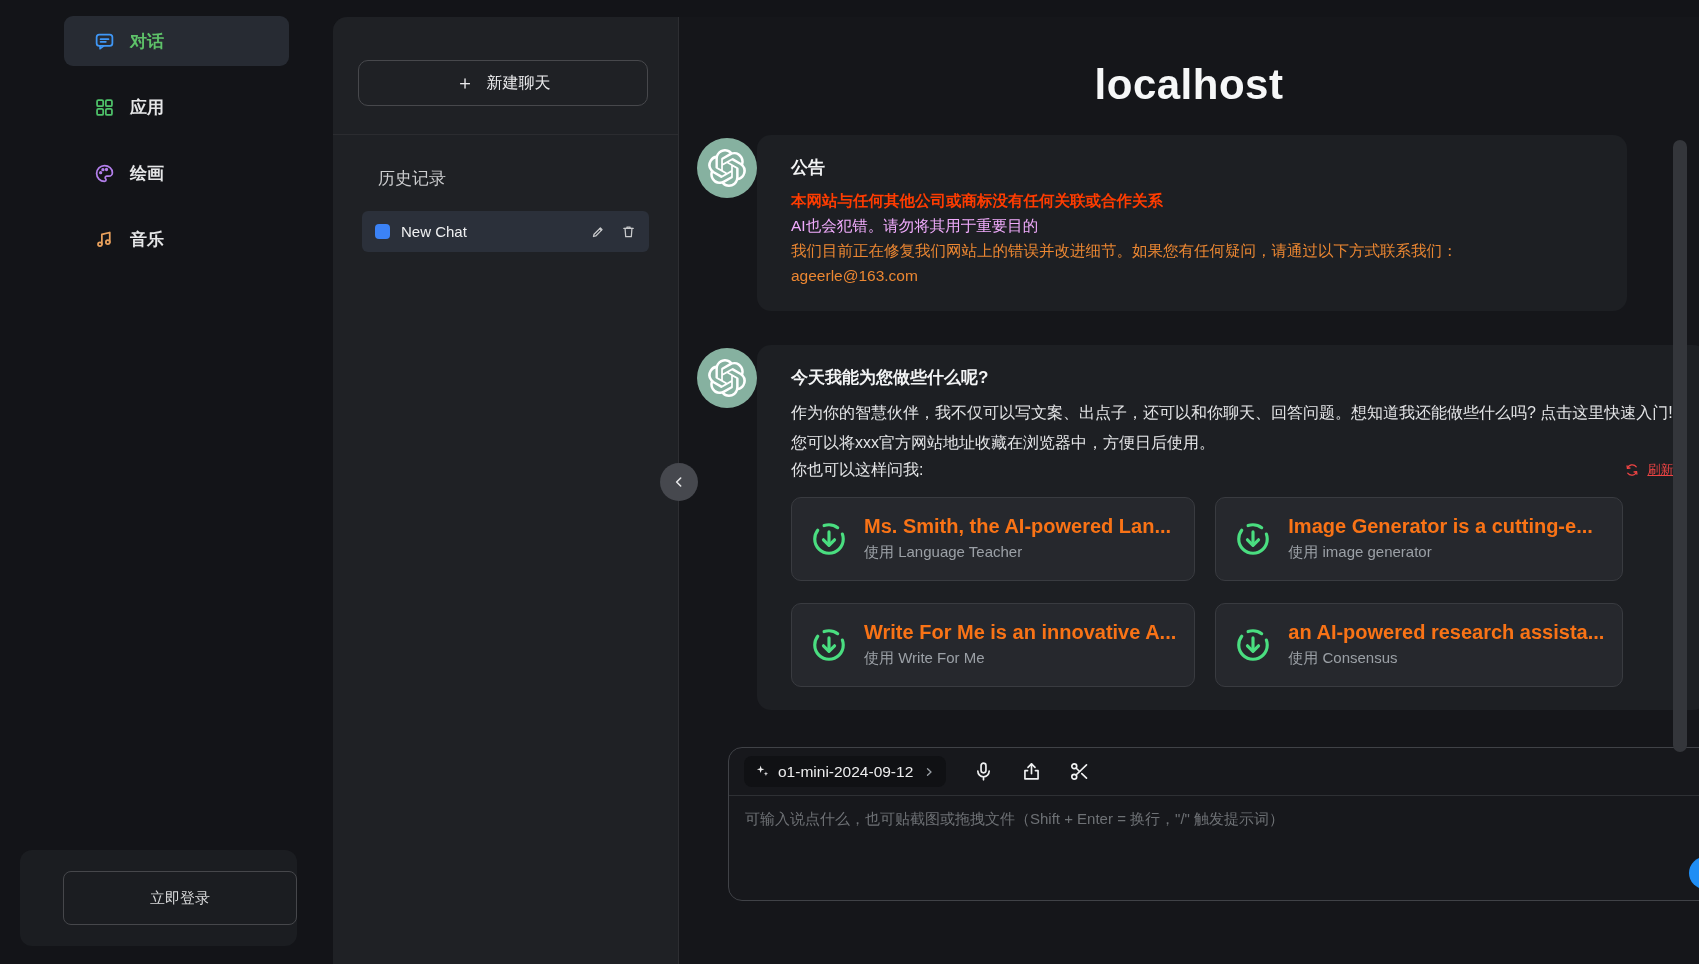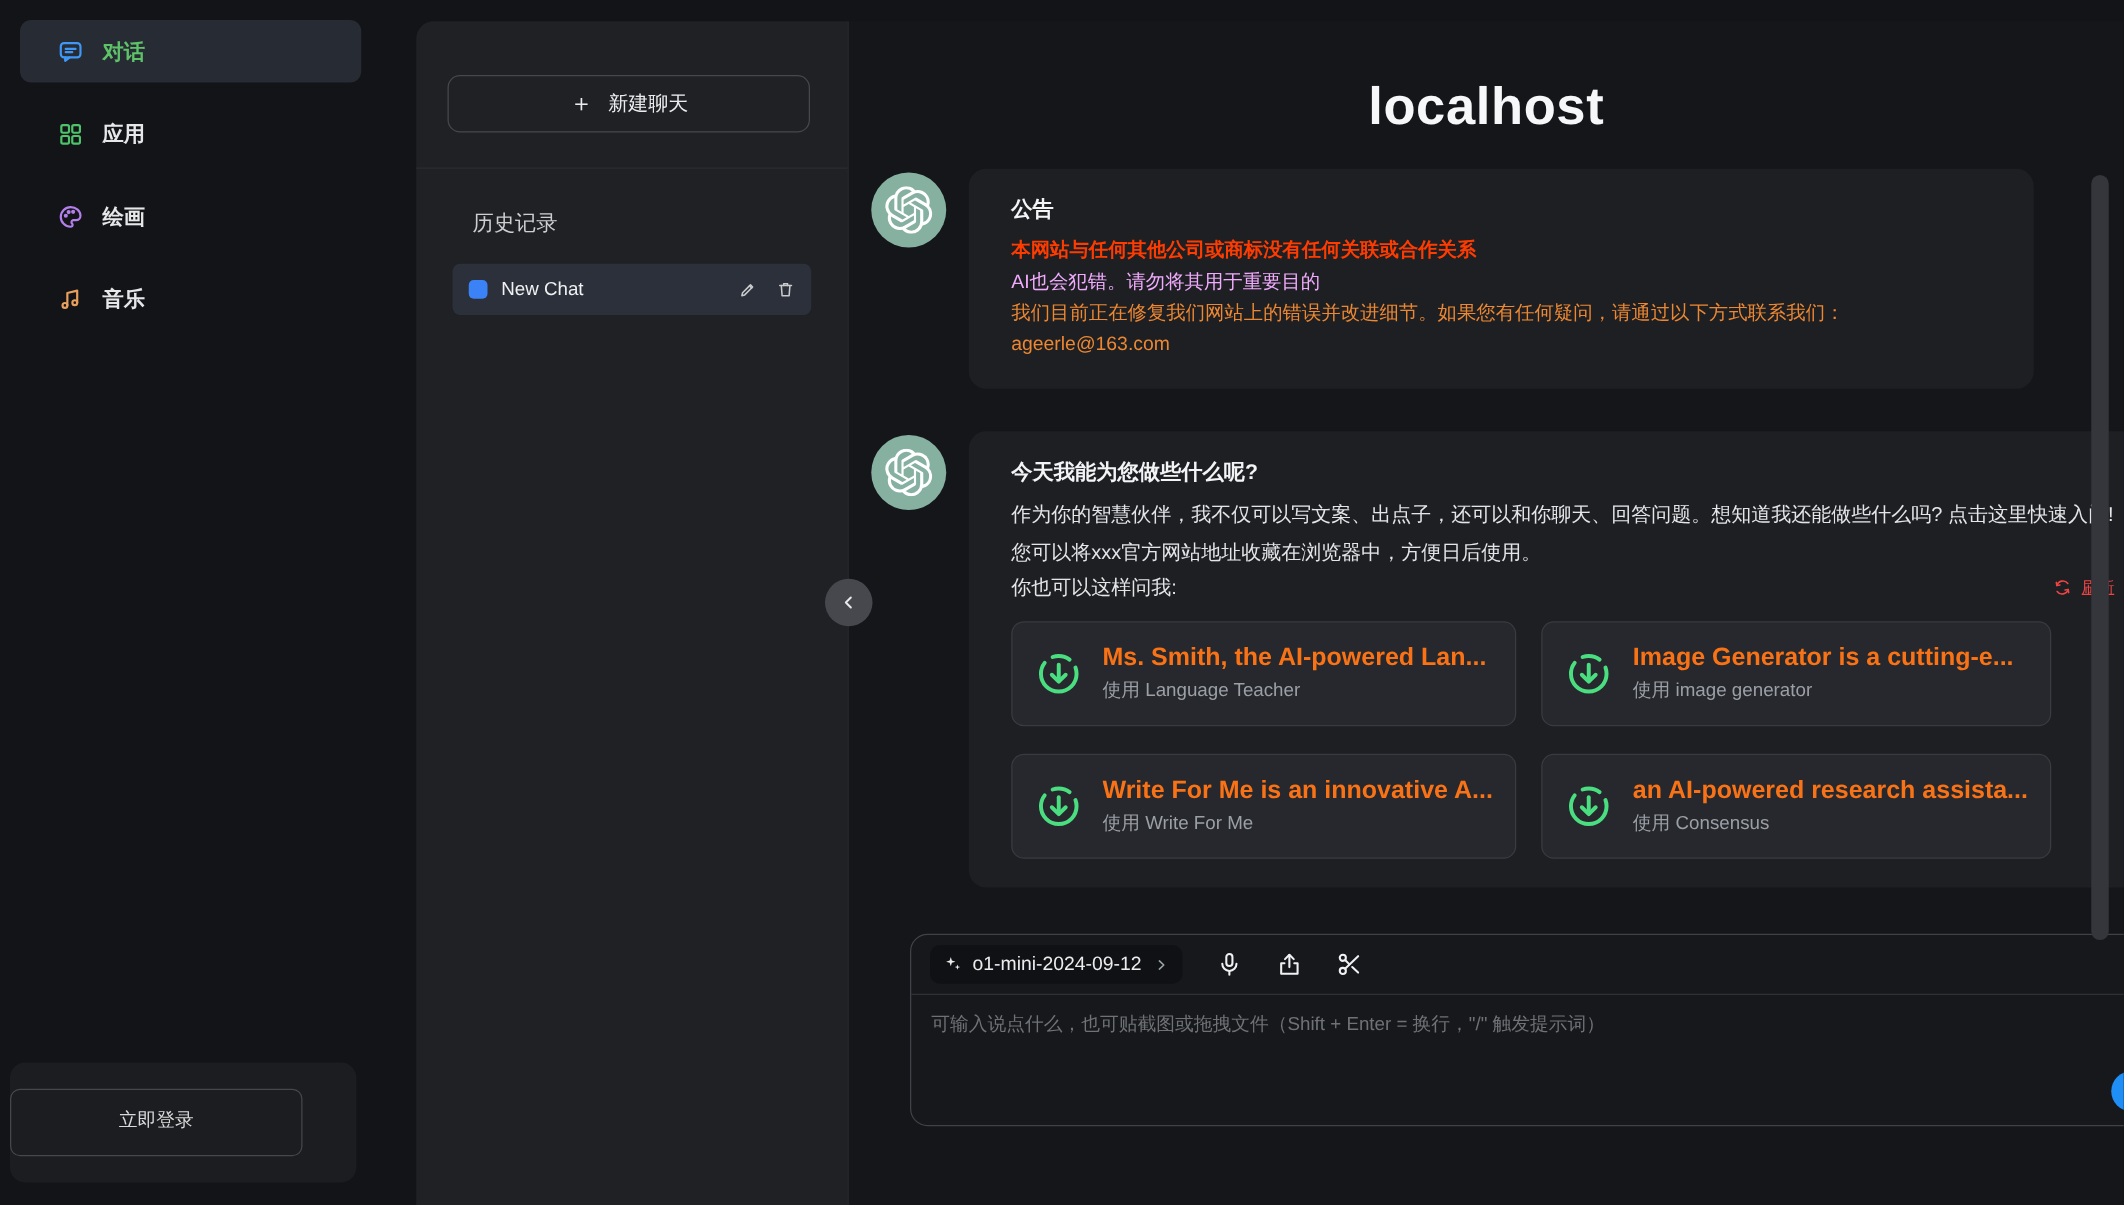--- a/index.html
+++ b/index.html
@@ -10,34 +10,34 @@
     font-family:"Liberation Sans","DejaVu Sans",sans-serif;
     color:#e8e9ea;
   }
   svg { display:block; }
 
   
   .sidebar { position:absolute; left:0; top:0; bottom:0; width:305px; padding:16px 16px 0 16px; }
   .nav-item {
     display:flex; align-items:center; gap:15px;
     height:50px; margin-bottom:16px; padding-left:30px;
-    border-radius:9px; cursor:pointer;
+    border-radius:9px; cursor:pointer;margin-left:48px;
   }
   .nav-item .nav-label { font-size:17px; font-weight:700; color:#e6e7e8; }
   .nav-item.active { background:#272b33; }
   .nav-item.active .nav-label { color:#5ec269; }
   .icon-chat    { color:#3f97f7; }
   .icon-apps    { color:#4fc36a; }
   .icon-palette { color:#b37feb; }
   .icon-music   { color:#e8a05c; }
 
   .login-card {
-    position:absolute; left:8px; bottom:18px; width:277px; height:96px;
+    position:absolute; left:20px; bottom:18px; width:277px; height:96px;
     background:#1b1d21; border-radius:12px;
-    display:flex; align-items:center; justify-content:flex-start;font-family:Liberation Mono, monospace;
+    display:flex; align-items:center; justify-content:flex-end;
   }
   .login-btn {
     width:234px; height:54px; line-height:52px; text-align:center;
     border:1px solid #46474b; border-radius:8px;
     background:transparent; color:#d9dadb; font-size:15px; cursor:pointer;
     font-family:inherit;
   }
 
   
   .container {
@@ -75,21 +75,21 @@
     position:absolute; left:660px; top:463px; width:38px; height:38px;
     border-radius:50%; background:#46484e; cursor:pointer;
     display:flex; align-items:center; justify-content:center; color:#e7e8e9;
     z-index:5;
   }
 
   
   .main { position:absolute; left:346px; top:0; right:0; bottom:0; }
   .page-title { margin-top:44px; text-align:center; font-size:42px; font-weight:700; color:#f6f7f8; letter-spacing:.5px; }
 
-  .msg-row { display:flex; align-items:flex-start; gap:18px; padding-left:18px; padding-right:72px; }
+  .msg-row { display:flex; align-items:flex-start; padding-left:18px; padding-right:72px; }
   .msg-row.first { margin-top:26px; }
   .msg-row.second { margin-top:34px; }
   .avatar {
     width:60px; height:60px; border-radius:50%; background:#86b1a0; flex:none;
     display:flex; align-items:center; justify-content:center; margin-top:3px;
   }
   .bubble {
     flex:1; background:#1d1f23; border-radius:14px; padding:21px 34px 23px 34px;
   }
   .bubble-heading { font-size:17px; font-weight:700; color:#f3f4f5; margin-bottom:9px; }

